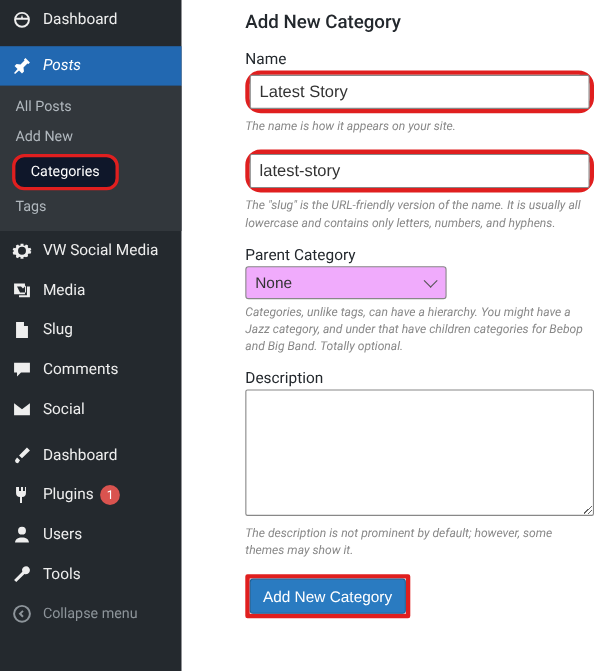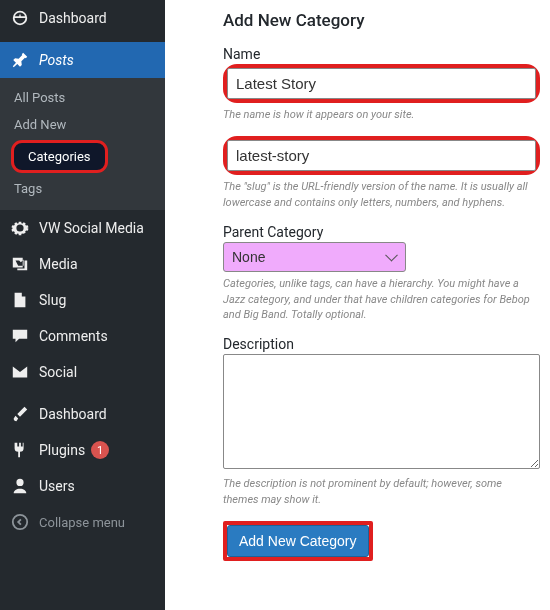--- a/index.html
+++ b/index.html
@@ -121,20 +121,28 @@
       <span class="badge">1</span>
     </div>
     <div class="sidebar-item">
       <span class="icon">
           <svg viewBox="0 0 20 20">
             <path d="M10 10a4 4 0 100-8 4 4 0 000 8zm-7 8c0-3 3-5 7-5s7 2 7 5z"></path>
           </svg>
         </span>
       <span>Users</span>
     </div>
+    <div class="sidebar-item">
+      <span class="icon">
+          <svg viewBox="0 0 20 20">
+            <path d="M14 2a4 4 0 00-3.7 5.5L2 15.8 4.2 18l8.3-8.3A4 4 0 1014 2z"></path>
+          </svg>
+        </span>
+      <span>Tools</span>
+    </div>
     <div class="sidebar-item collapse-item">
       <span class="icon">
           <svg viewBox="0 0 20 20">
             <circle cx="10" cy="10" r="8" fill="none" stroke="#8d949a" stroke-width="2"></circle>
             <path d="M11 7l-3 3 3 3" fill="none" stroke="#8d949a" stroke-width="2"></path>
           </svg>
         </span>
       <span>Collapse menu</span>
     </div>
   </div>

